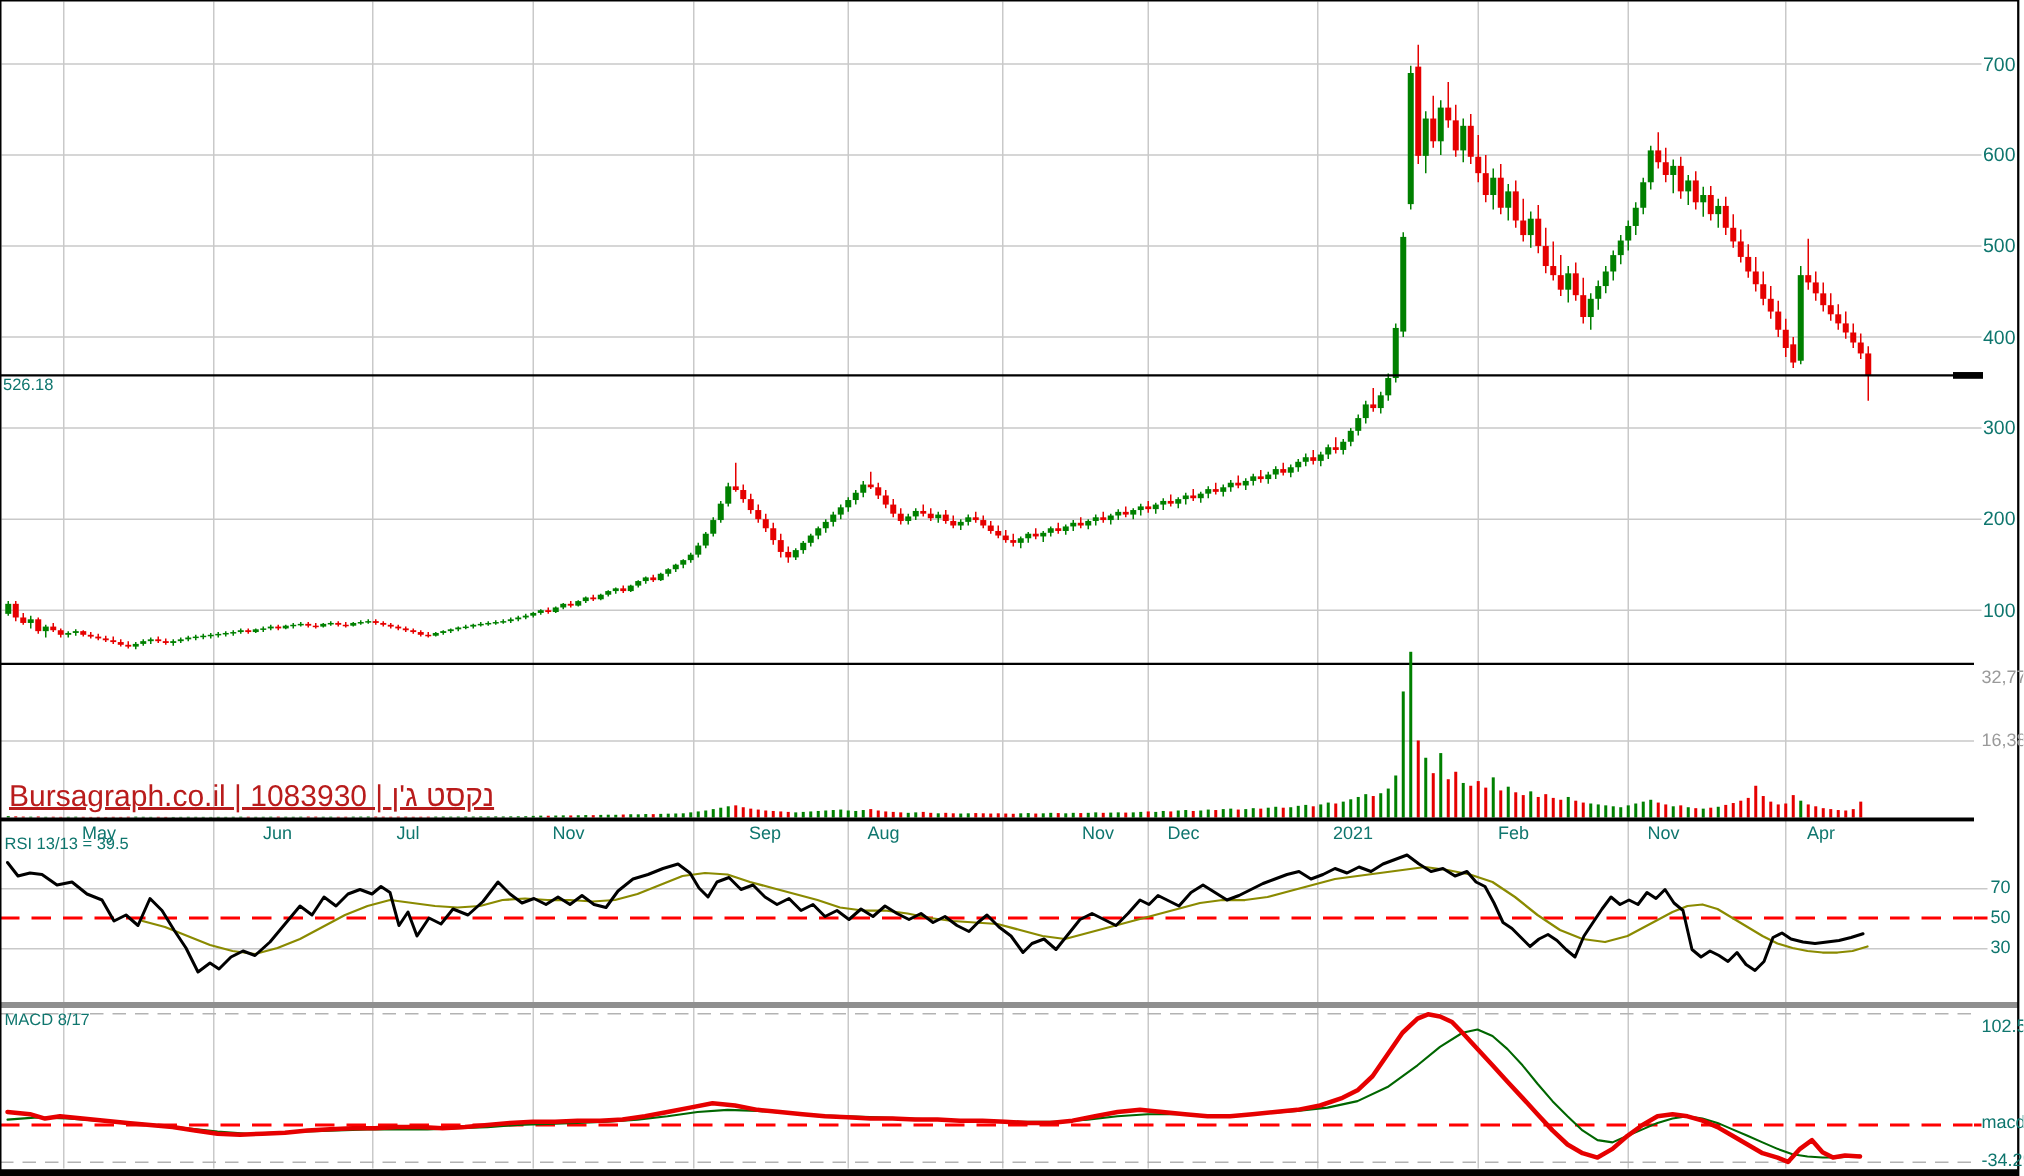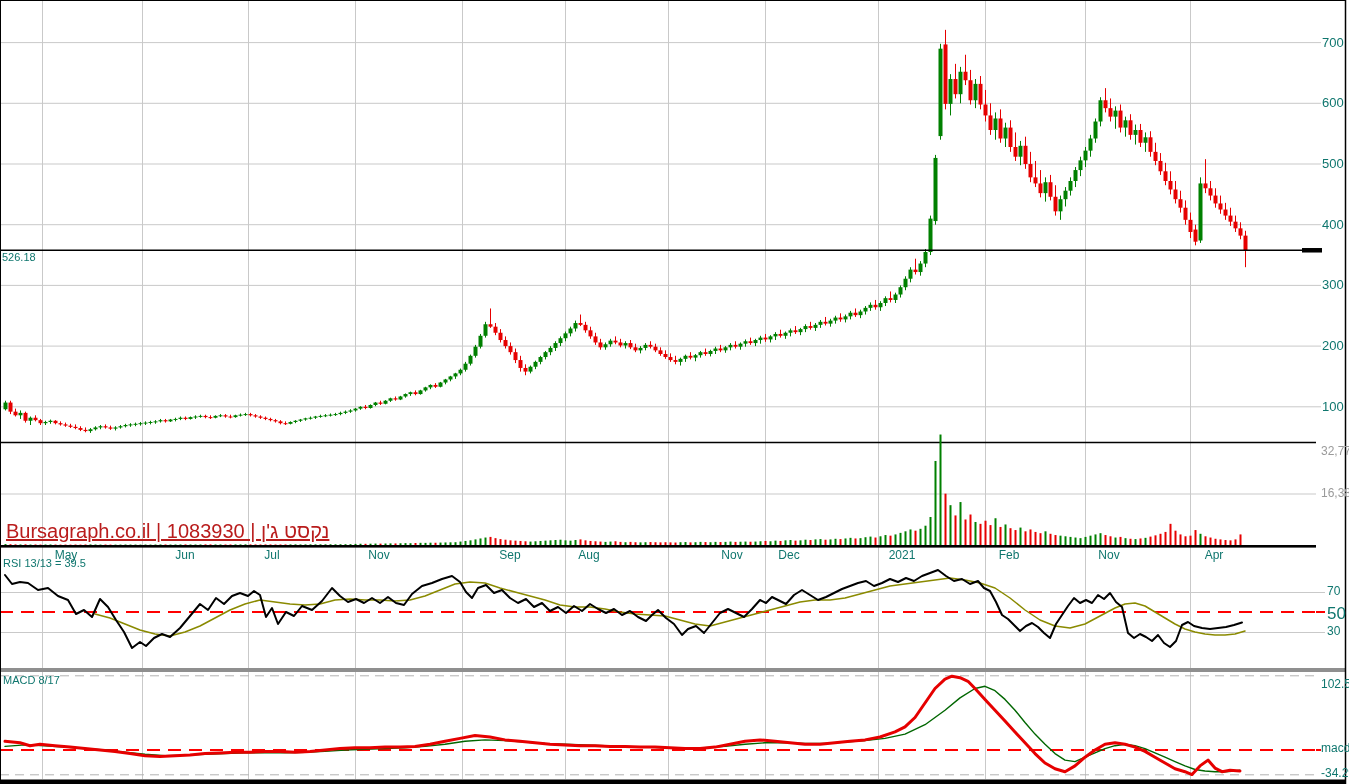--- a/index.html
+++ b/index.html
@@ -846,16 +846,16 @@
       <div class="lbl month-lbl" style="left: 355px; top: 549px;">Nov</div>
       <div class="lbl month-lbl" style="left: 462px; top: 549px; margin-left: 24px;">Sep</div>
       <div class="lbl month-lbl" style="left: 565px; top: 549px;">Aug</div>
       <div class="lbl month-lbl" style="left: 668px; top: 549px; margin-left: 40px;">Nov</div>
       <div class="lbl month-lbl" style="left: 765px; top: 549px;">Dec</div>
       <div class="lbl month-lbl" style="left: 878px; top: 549px;">2021</div>
       <div class="lbl month-lbl" style="left: 985px; top: 549px;">Feb</div>
       <div class="lbl month-lbl" style="left: 1085px; top: 549px;">Nov</div>
       <div class="lbl month-lbl" style="left: 1190px; top: 549px;">Apr</div>
       <div class="lbl axis-num" style="left: 1327px; top: 585px; font-size: 12px;">70</div>
-      <div class="lbl axis-num" style="left: 1327px; top: 605px; font-size: 17px; text-align: right;">50</div>
+      <div class="lbl axis-num" style="left: 1327px; top: 605px; font-size: 12px; text-align: right;">50</div>
       <div class="lbl axis-num" style="left: 1327px; top: 625px; font-size: 12px;">30</div>
     </div>
 </div>
 
 </body></html>

